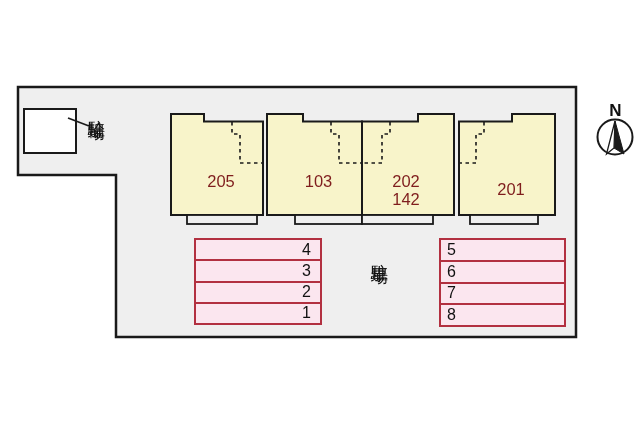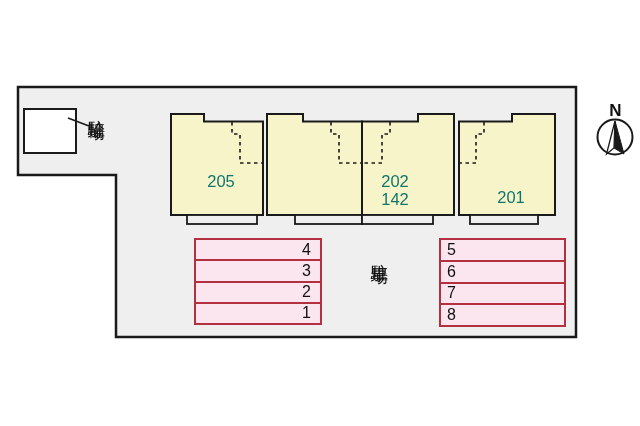--- a/index.html
+++ b/index.html
@@ -7,21 +7,21 @@
     position:relative;width:640px;height:426px;background:#ffffff;overflow:hidden;
     font-family:"Liberation Sans","DejaVu Sans",sans-serif;color:#111;
   }
   #plan-svg{position:absolute;left:0;top:0;}
   .vtext{
     position:absolute;writing-mode:vertical-rl;text-orientation:upright;
     font-size:17px;letter-spacing:2px;color:#111;white-space:nowrap;line-height:1;
   }
   .unit-label{
     position:absolute;text-align:center;font-size:16.5px;line-height:18px;
-    color:#0f766e;transform:translateX(4px);
+    color:#7f1d1d;transform:translateX(4px);
   }
   .pblock{
     position:absolute;box-sizing:border-box;border:2px solid #b23040;
     background:#fbe6ef;display:flex;flex-direction:column;
   }
   .prow{
     flex:1;display:flex;align-items:center;font-size:16px;color:#111;
     border-bottom:2px solid #b23040;
   }
   .prow:last-child{border-bottom:none;}
@@ -69,26 +69,27 @@
   <div class="vtext" style="left:88px;top:106px;">駐輪場</div>
 
   <div class="vtext" style="left:371px;top:250px;">駐車場</div>
 
   <div class="north-label">N</div>
 
   <div class="unit-label" style="left:171px;top:172px;width:92px;">
     <div>205</div>
   </div>
   <div class="unit-label" style="left:267px;top:172px;width:95px;">
+    <div>103</div>
   </div>
-  <div class="unit-label" style="left:345px;top:172px;width:92px;">
+  <div class="unit-label" style="left:356px;top:172px;width:92px;">
     <div>202</div>
     <div>142</div>
   </div>
-  <div class="unit-label" style="left:459px;top:188px;width:96px;">
+  <div class="unit-label" style="left:459px;top:180px;width:96px;">
     <div>201</div>
   </div>
 
   <div class="pblock left" style="left:194px;top:238px;width:128px;height:87px;">
     <div class="prow">4</div>
     <div class="prow">3</div>
     <div class="prow">2</div>
     <div class="prow">1</div>
   </div>
 

